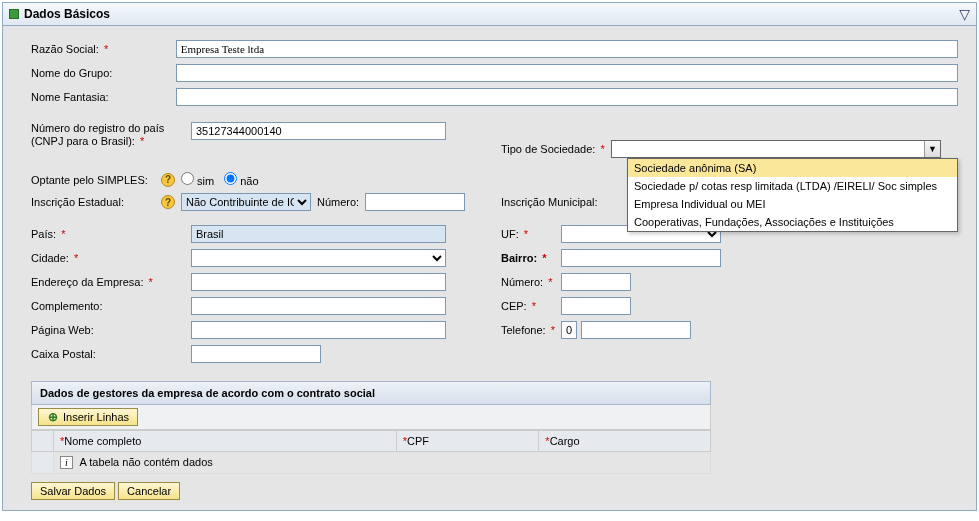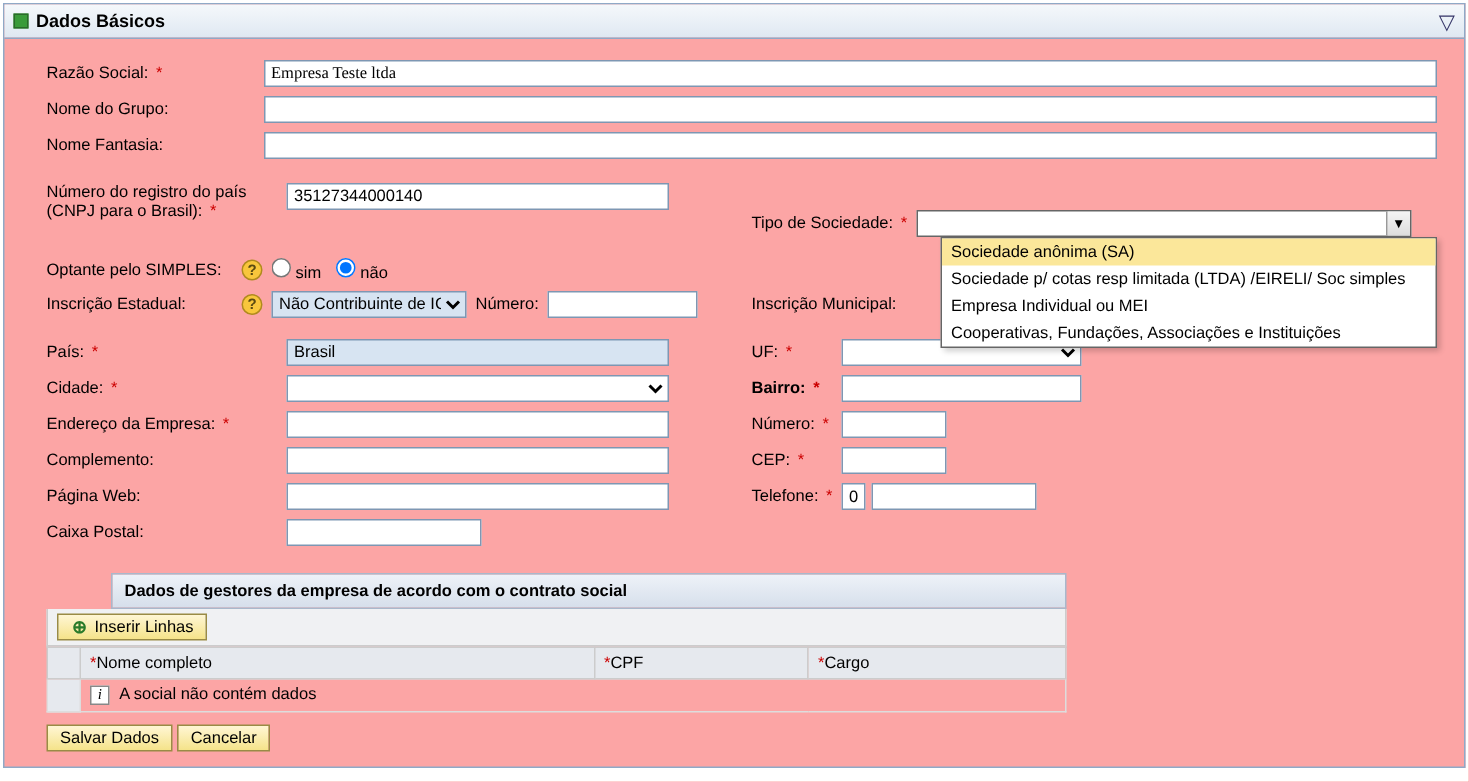--- a/index.html
+++ b/index.html
@@ -8,21 +8,21 @@
   font-size: 11px;
   background: #fff;
   color: #000;
   width: 979px;
   height: 521px;
   overflow: hidden;
 }
 .panel {
   border: 1px solid #8fa9c7;
   margin: 2px;
-  background: #fca5a5;
+  background: #e5e5e5;
 }
 .panel-header {
   background: linear-gradient(#f5f8fb,#dfe8f2);
   border-bottom: 1px solid #8fa9c7;
   padding: 3px 6px;
   display: flex;
   align-items: center;
   justify-content: space-between;
 }
 .panel-header-left { display: flex; align-items: center; gap: 5px; }
@@ -74,21 +74,20 @@
 .dropdown-item.hl { background:#fbe79a; }
 .subpanel {
   margin: 18px 0 8px 0;
   width: 680px;
 }
 .subpanel-header {
   background:linear-gradient(#eef2f8,#d6dfeb);
   border:1px solid #a8b8cc;
   padding:5px 8px;
   font-weight:bold;
-  margin-left:43px;
 }
 .toolbar {
   background:#f0f1f3;border:1px solid #ccc;border-top:none;padding:3px 6px;
 }
 .btn {
   border:1px solid #9a8b45;
   background:linear-gradient(#fff6d4,#f5e38a);
   padding:2px 8px;
   font-size:11px;
   cursor:pointer;
@@ -266,21 +265,21 @@
             <th><span class="reqh">*</span><span>Nome completo</span></th>
             <th><span class="reqh">*</span><span>CPF</span></th>
             <th><span class="reqh">*</span><span>Cargo</span></th>
           </tr>
         </thead>
         <tbody>
           <tr>
             <td class="row-sel-col"></td>
             <td colspan="3">
               <span class="info-icon">i</span>
-              <span>A social não contém dados</span>
+              <span>A tabela não contém dados</span>
             </td>
           </tr>
         </tbody>
       </table>
     </div>
 
     <div class="footer-btns">
       <button class="btn">Salvar Dados</button>
       <button class="btn">Cancelar</button>
     </div>

